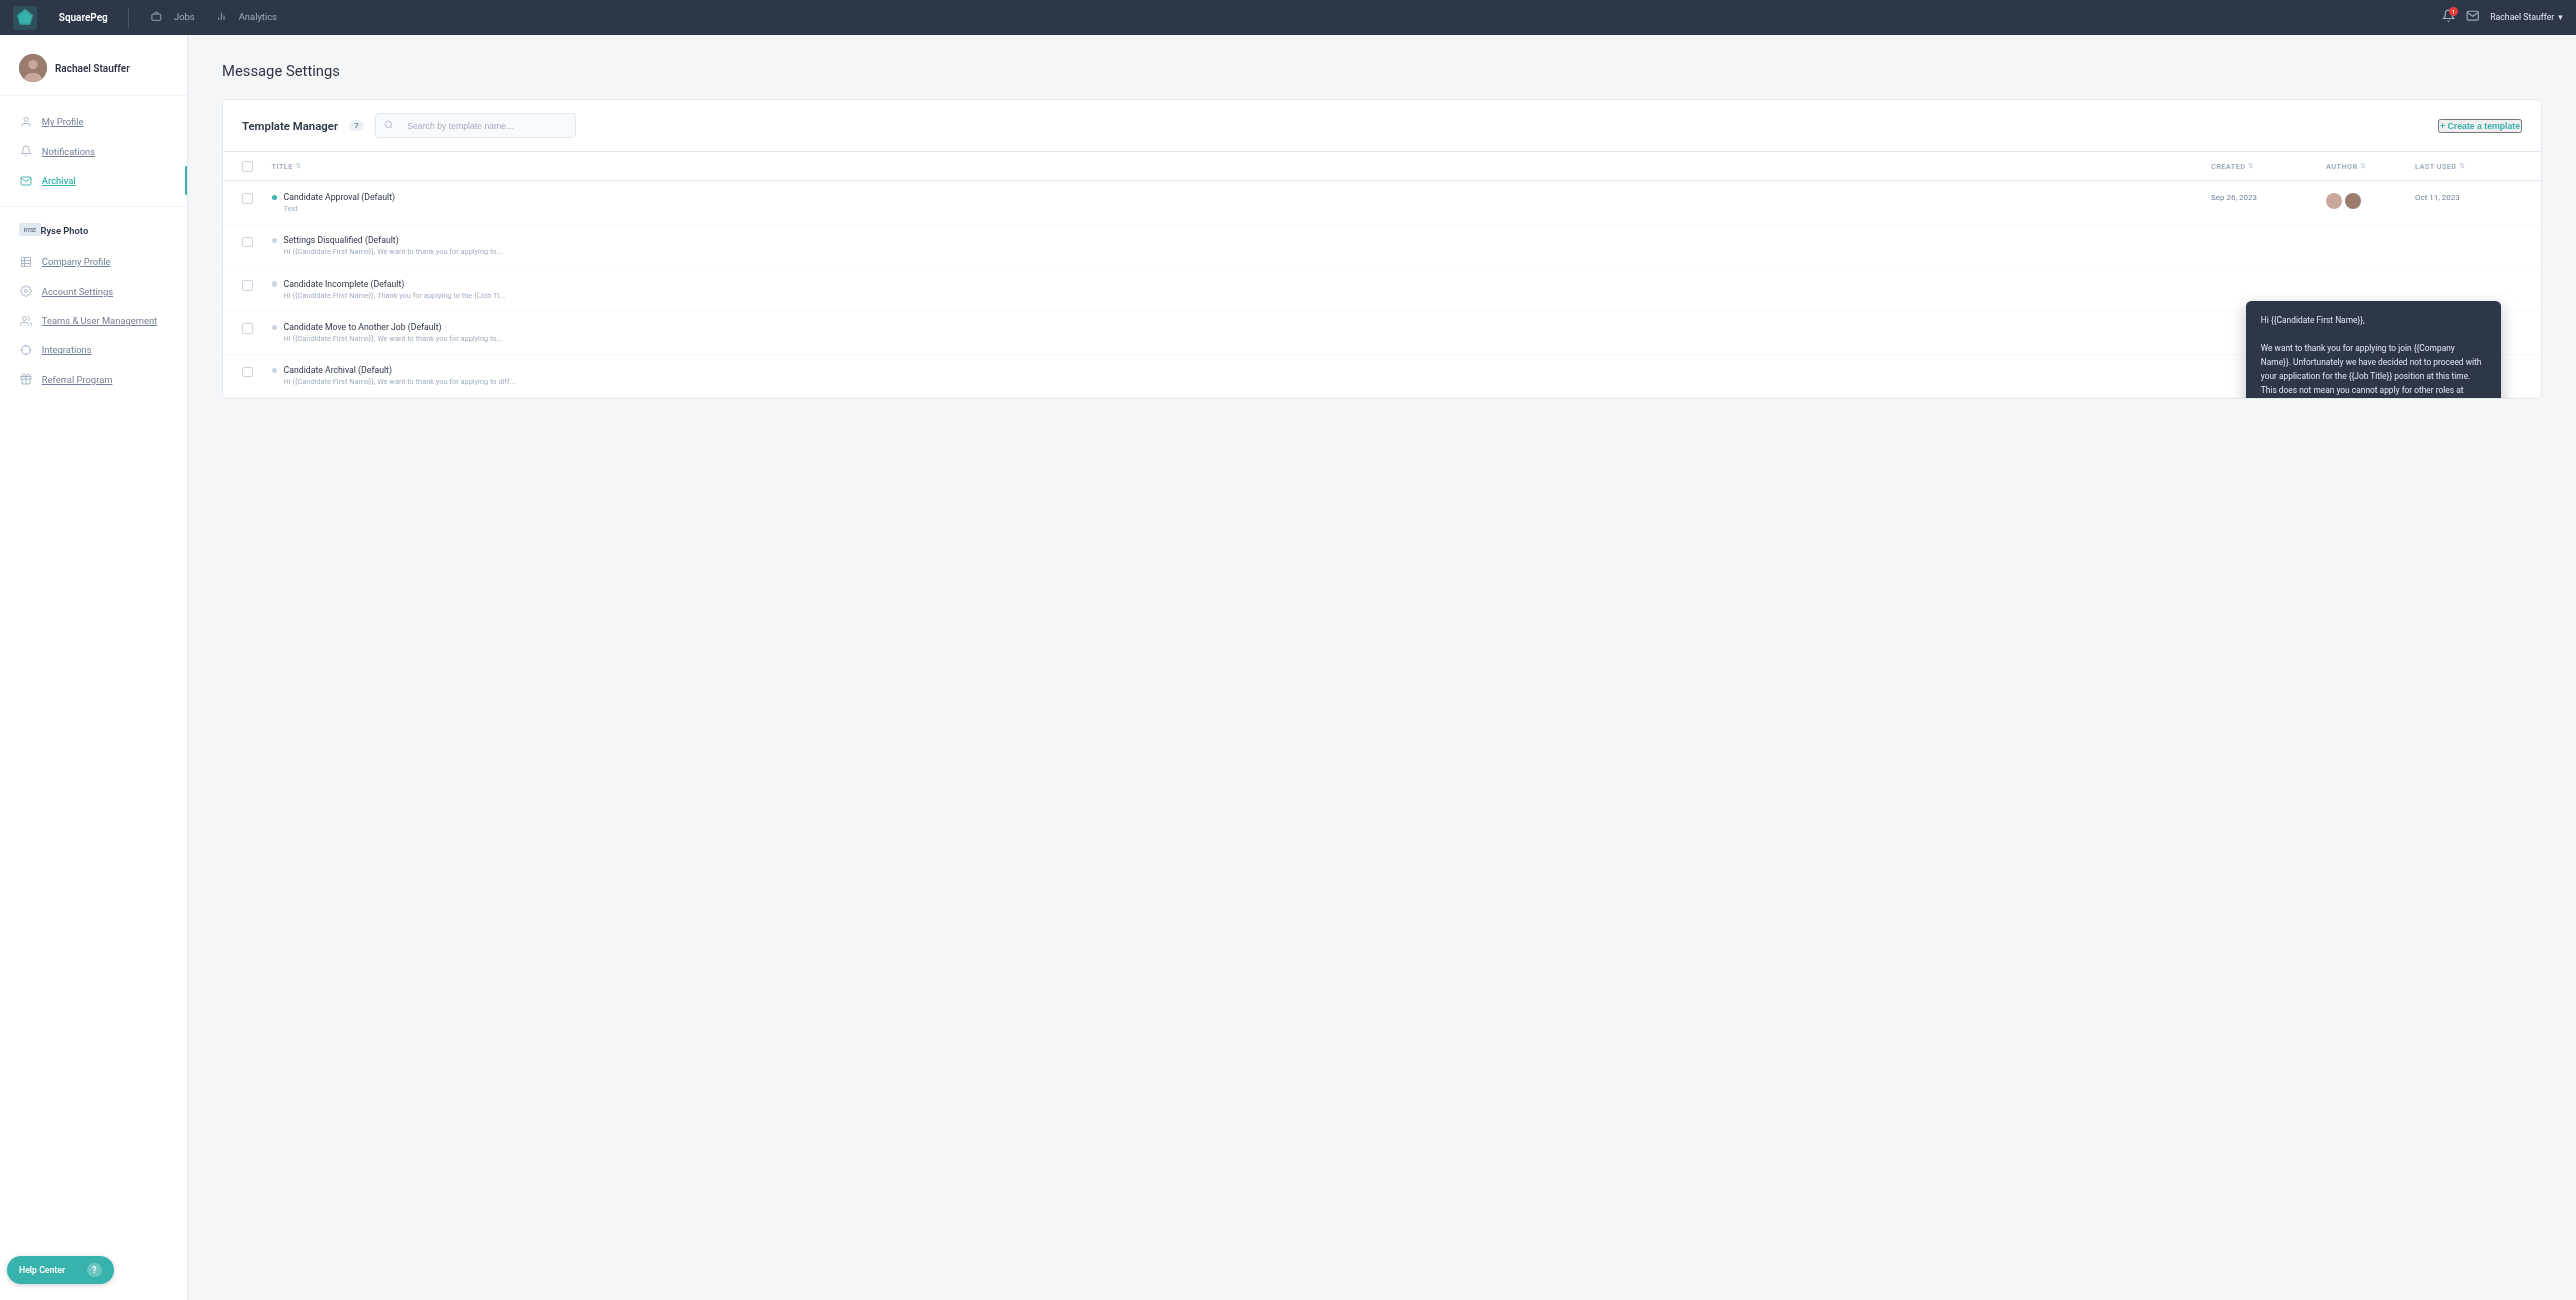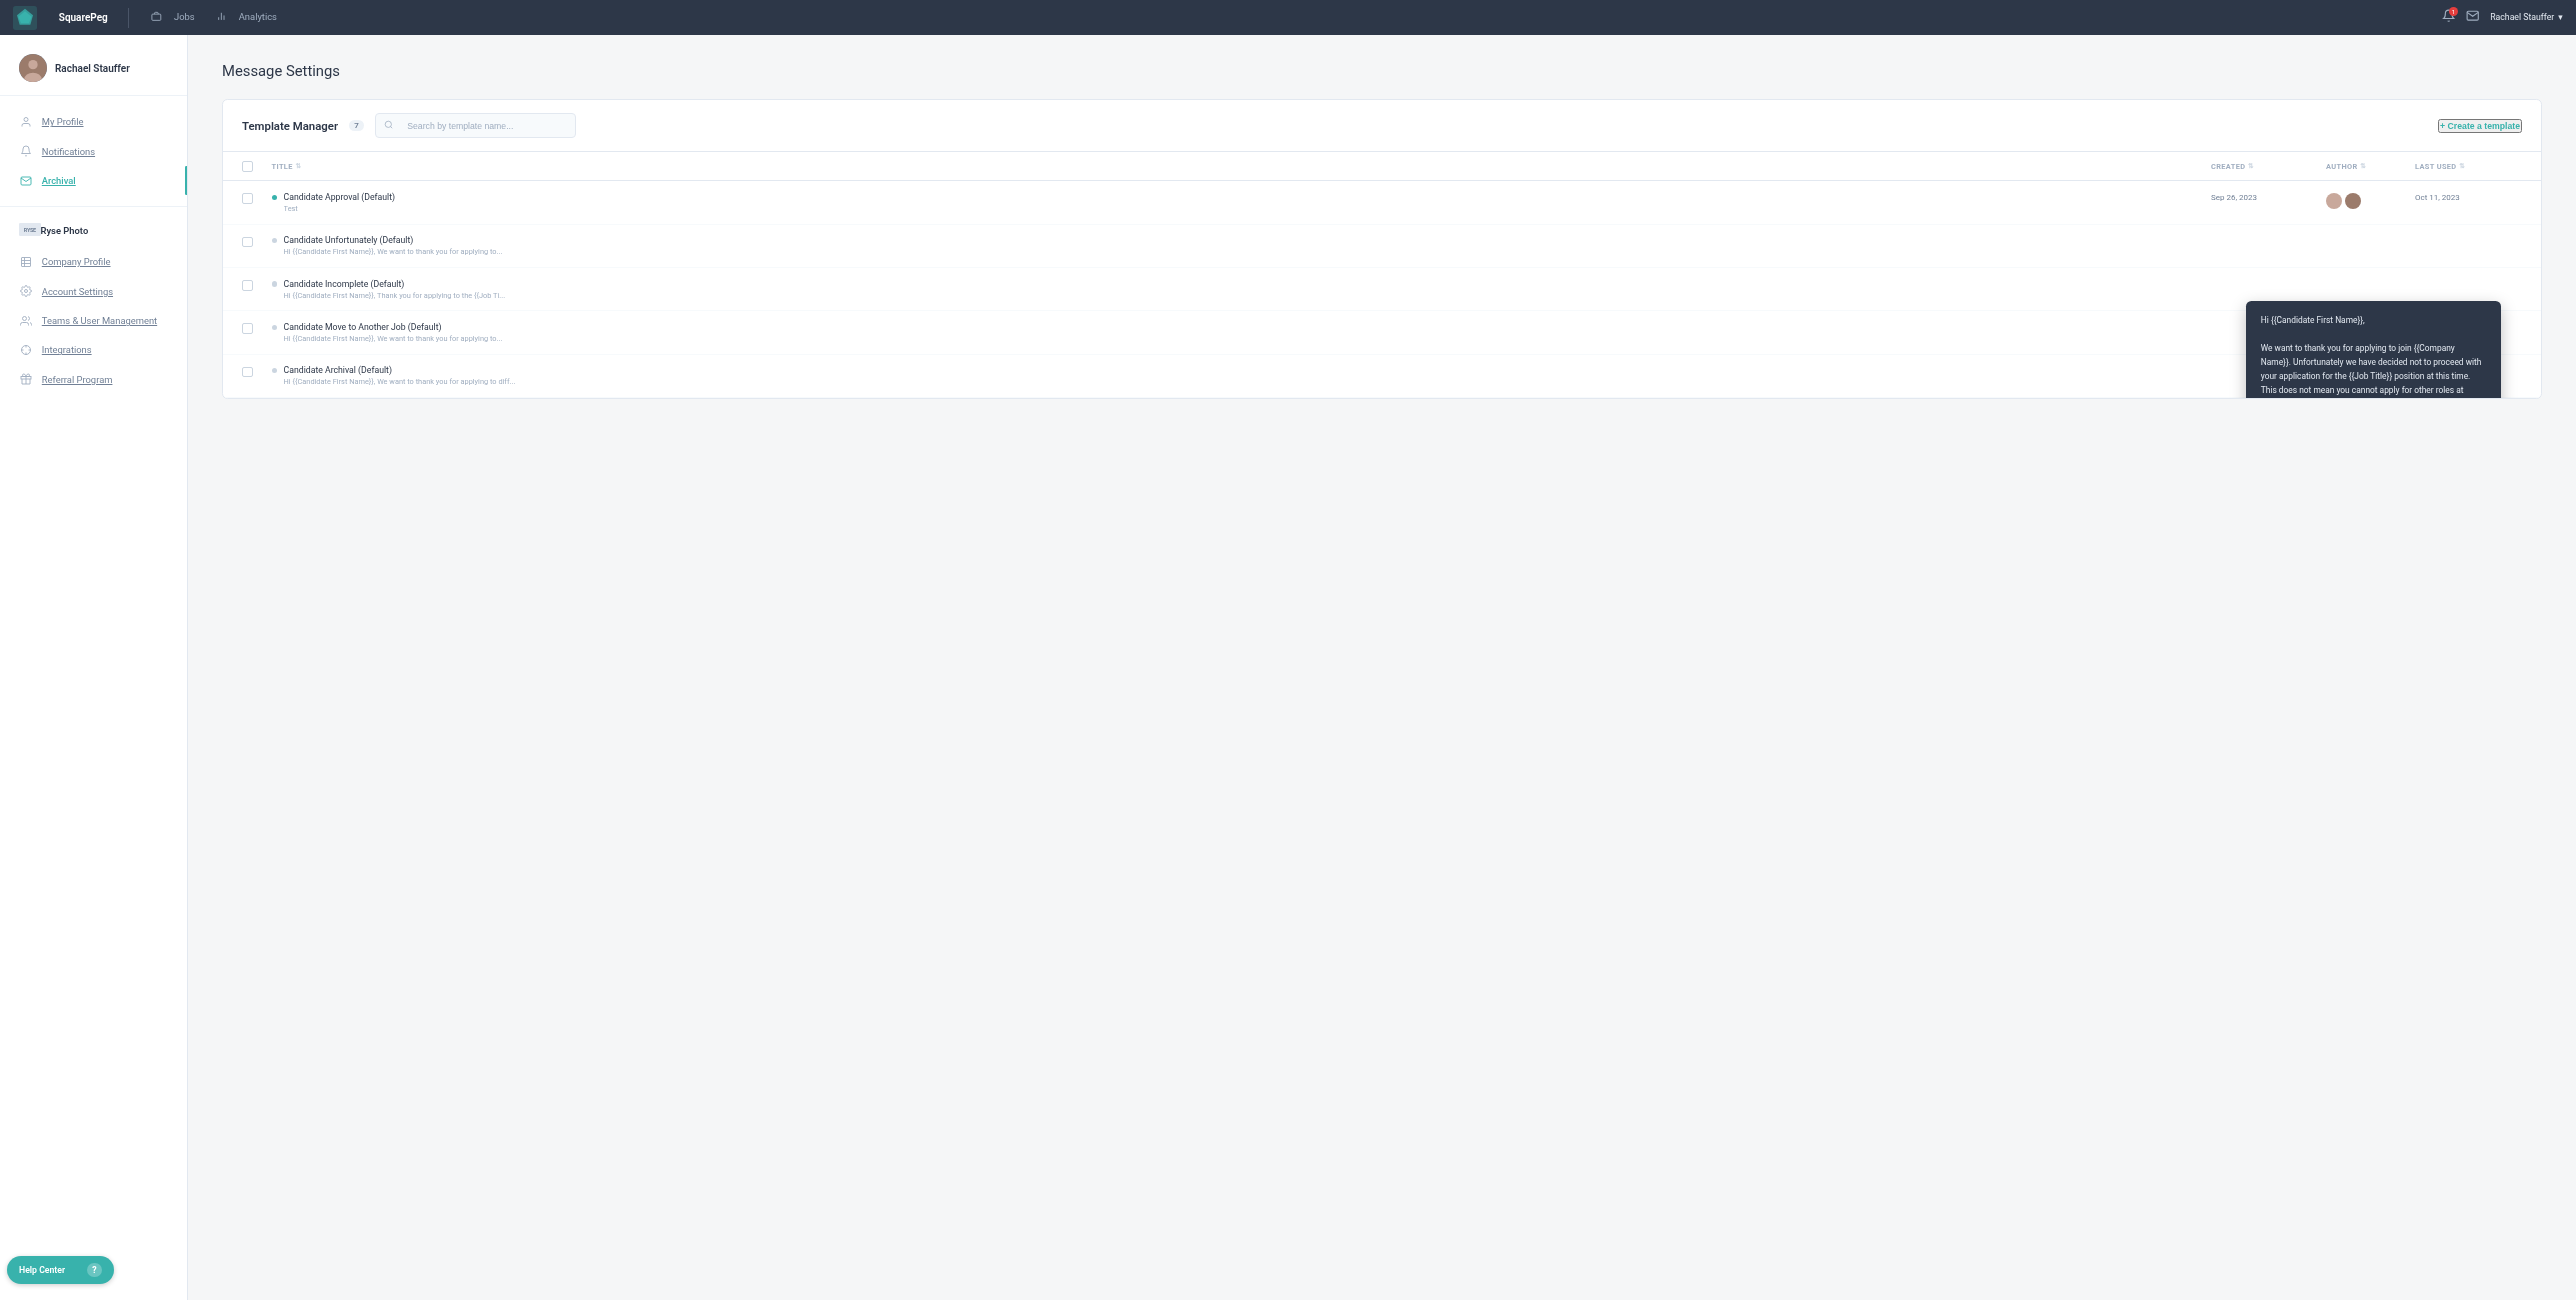--- a/index.html
+++ b/index.html
@@ -665,21 +665,21 @@
           <div class="row-last-used">Oct 11, 2023</div>
         </div>
 
         <div class="table-row">
           <div>
             <div class="row-checkbox"></div>
           </div>
           <div class="row-title-cell">
             <div class="row-indicator inactive"></div>
             <div>
-              <div class="row-title-text">Candidate Unfortunately (Default)</div>
+              <div class="row-title-text">Settings Disqualified (Default)</div>
               <div class="row-subtitle">Hi {{Candidate First Name}}, We want to thank you for applying to...</div>
             </div>
           </div>
           <div class="row-date"></div>
           <div class="row-author"></div>
           <div class="row-last-used"></div>
         </div>
 
         <div class="table-row">
           <div>

